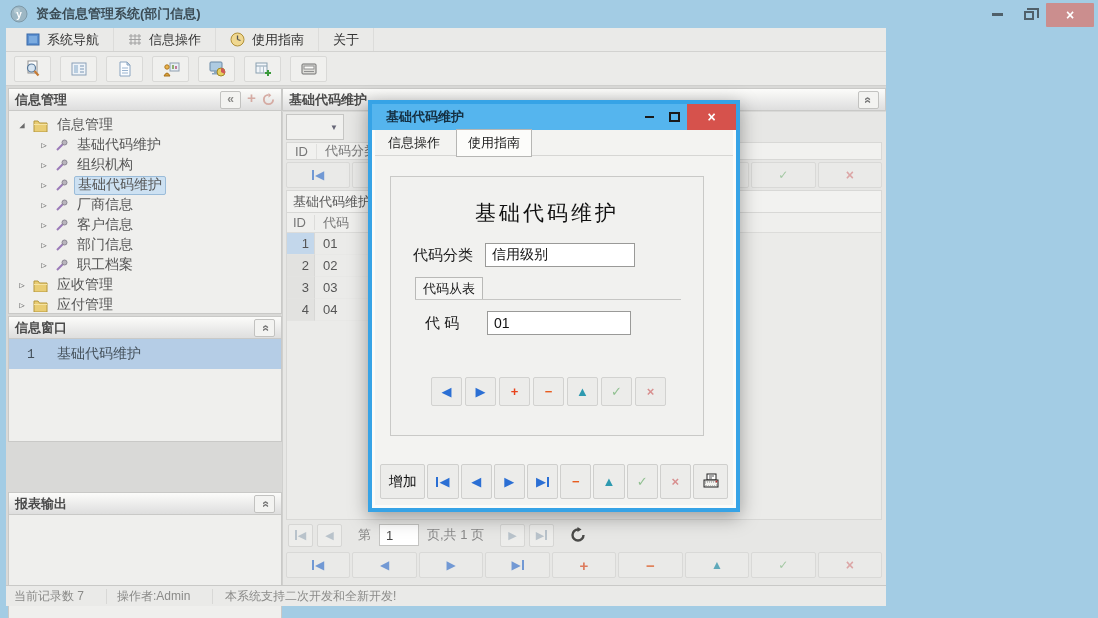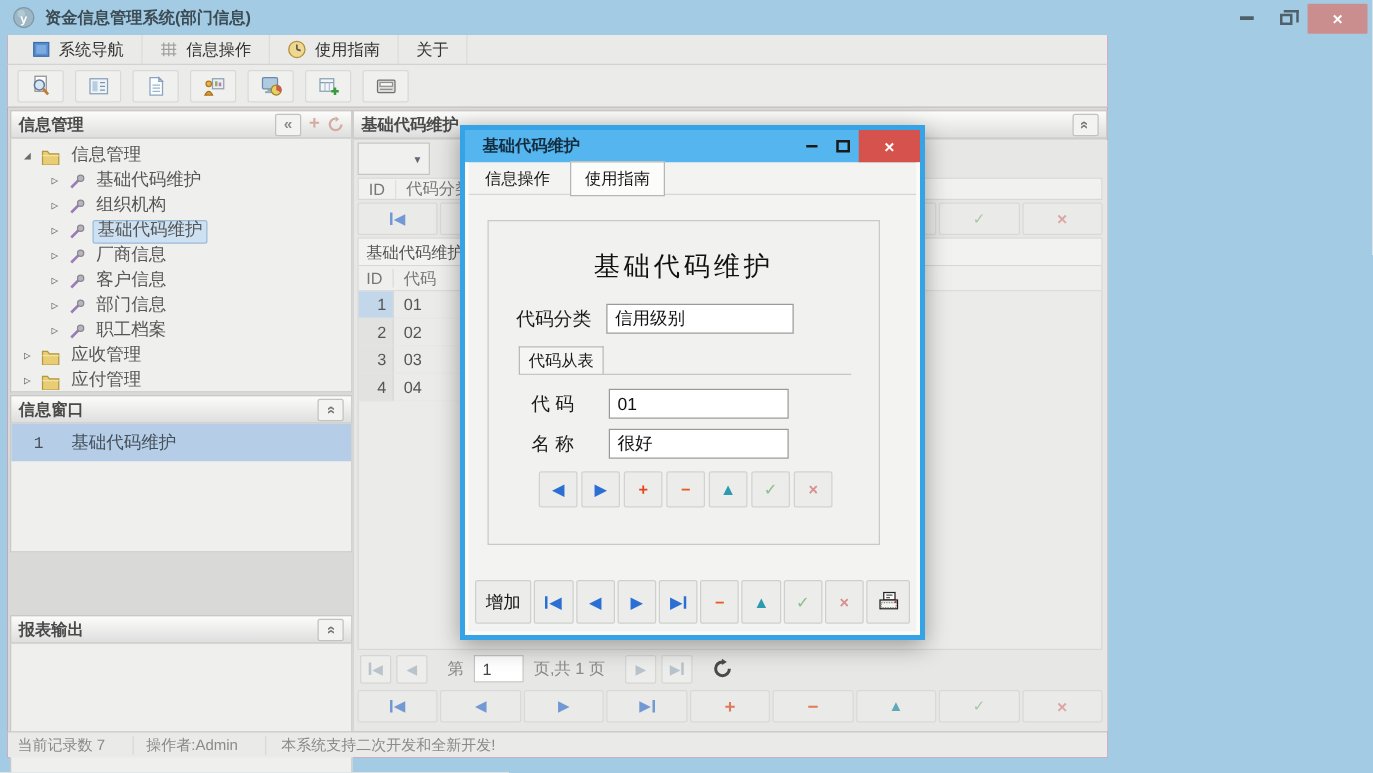--- a/index.html
+++ b/index.html
@@ -564,24 +564,20 @@
           <input class="finput" value="信用级别" style="">
         </div>
 
         <div class="subtab">代码从表</div>
         <div class="subline"></div>
 
         <div class="frow frow-code">
           <span class="flabel">代 码</span>
           <input class="finput" value="01" style="">
         </div>
-        <div class="frow frow-name">
-          <span class="flabel">名 称</span>
-          <input class="finput" value="很好" style="">
-        </div>
 
         <div class="inner-toolbar">
           <div class="ibtn blu">
               <span>◀</span>
             </div>
           <div class="ibtn blu">
               <span>▶</span>
             </div>
           <div class="ibtn plus">
               <span>+</span>

